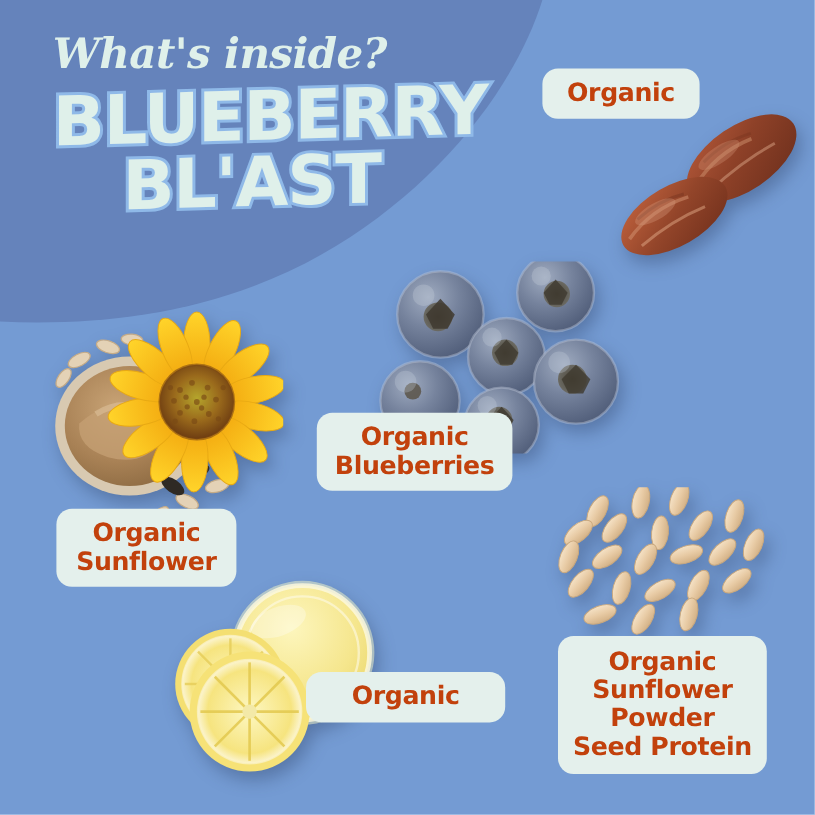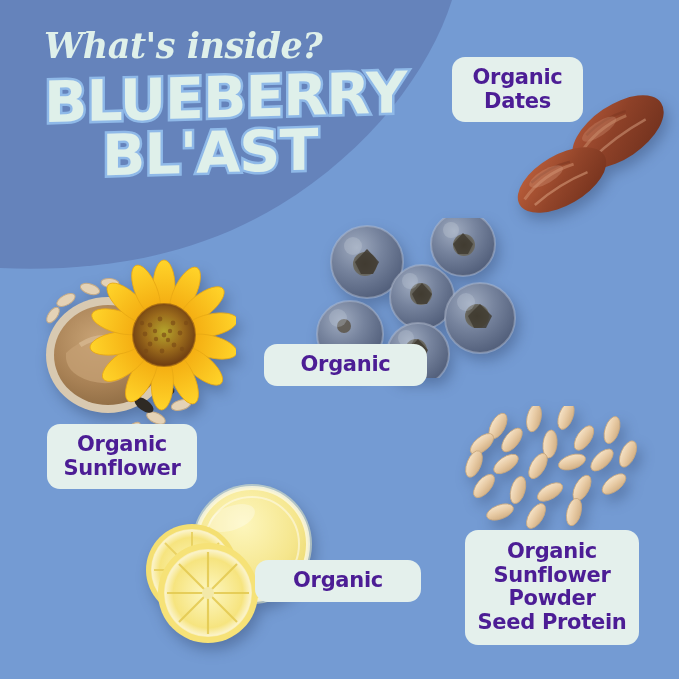--- a/index.html
+++ b/index.html
@@ -40,21 +40,21 @@
     paint-order:stroke fill;
     white-space:nowrap;
   }
   .wm-1{font-size:57px;transform:skewY(-1.6deg);}
   .wm-2{font-size:57px;transform:skewY(-1.6deg);margin-left:58px;margin-top:2px;}
 
   
   .label{
     position:absolute;
     background:#e4f0ec;
-    color:#4c1d95;
+    color:#c2410c;
     border-radius:13px;
     font-family:"DejaVu Sans",sans-serif;
     font-weight:700;
     text-align:center;
     line-height:1.13;
     letter-spacing:-0.3px;
     box-sizing:border-box;
   }
   .lbl-dates{left:452px;top:57px;width:131px;padding:9px 8px;font-size:21px;}
   .lbl-blue{left:264px;top:344px;width:163px;padding:9px 8px;font-size:21px;}
@@ -111,21 +111,20 @@
       <ellipse cx="62" cy="108" rx="49" ry="25" fill="url(#dateG2)"></ellipse>
       <path d="M20,106 q28,-13 60,-6" stroke="#cf8e6d" stroke-width="3" fill="none" opacity=".55"></path>
       <path d="M26,116 q32,-6 62,-2" stroke="#dfa886" stroke-width="2.5" fill="none" opacity=".5"></path>
       <path d="M34,95 q24,-5 44,1" stroke="#76331f" stroke-width="2.5" fill="none" opacity=".45"></path>
       <ellipse cx="50" cy="97" rx="19" ry="7" fill="#d4977a" opacity=".35"></ellipse>
     </g>
   </svg>
 
   <div class="label lbl-dates">
     <span>Organic</span>
-    <span>Dates</span>
   </div>
 
   <svg class="photo shadowy" style="left:305px;top:218px;" width="230" height="160" viewBox="0 0 230 160">
     <defs>
       <radialGradient id="bbG" cx="0.36" cy="0.3" r="0.78">
         <stop offset="0" stop-color="#9fabc0"></stop>
         <stop offset="0.45" stop-color="#76839d"></stop>
         <stop offset="1" stop-color="#4d5a76"></stop>
       </radialGradient>
       <radialGradient id="bbC" cx="0.5" cy="0.5" r="0.5">
@@ -179,20 +178,21 @@
         <circle r="31" fill="none" stroke="#b8c2d2" stroke-width="2" opacity=".45"></circle>
         <circle cx="-2" cy="-4" r="11" fill="url(#bbC)"></circle>
         <path d="M-10,-4 L0,-15 L10,-4 L5,6 L-5,6 Z" fill="#3f3a30" opacity=".8"></path>
         <circle cx="-12" cy="-16" r="8" fill="#c3ccd9" opacity=".3"></circle>
       </g>
     </g>
   </svg>
 
   <div class="label lbl-blue">
     <span>Organic</span>
+    <span>Blueberries</span>
   </div>
 
   <svg class="photo shadowy" style="left:36px;top:253px;" width="200" height="190" viewBox="0 0 200 190">
     <defs>
       <radialGradient id="butterG" cx="0.4" cy="0.35" r="0.75">
         <stop offset="0" stop-color="#c9a476"></stop>
         <stop offset="0.6" stop-color="#a88155"></stop>
         <stop offset="1" stop-color="#8a6840"></stop>
       </radialGradient>
       <radialGradient id="flowerCenter" cx="0.5" cy="0.45" r="0.55">

